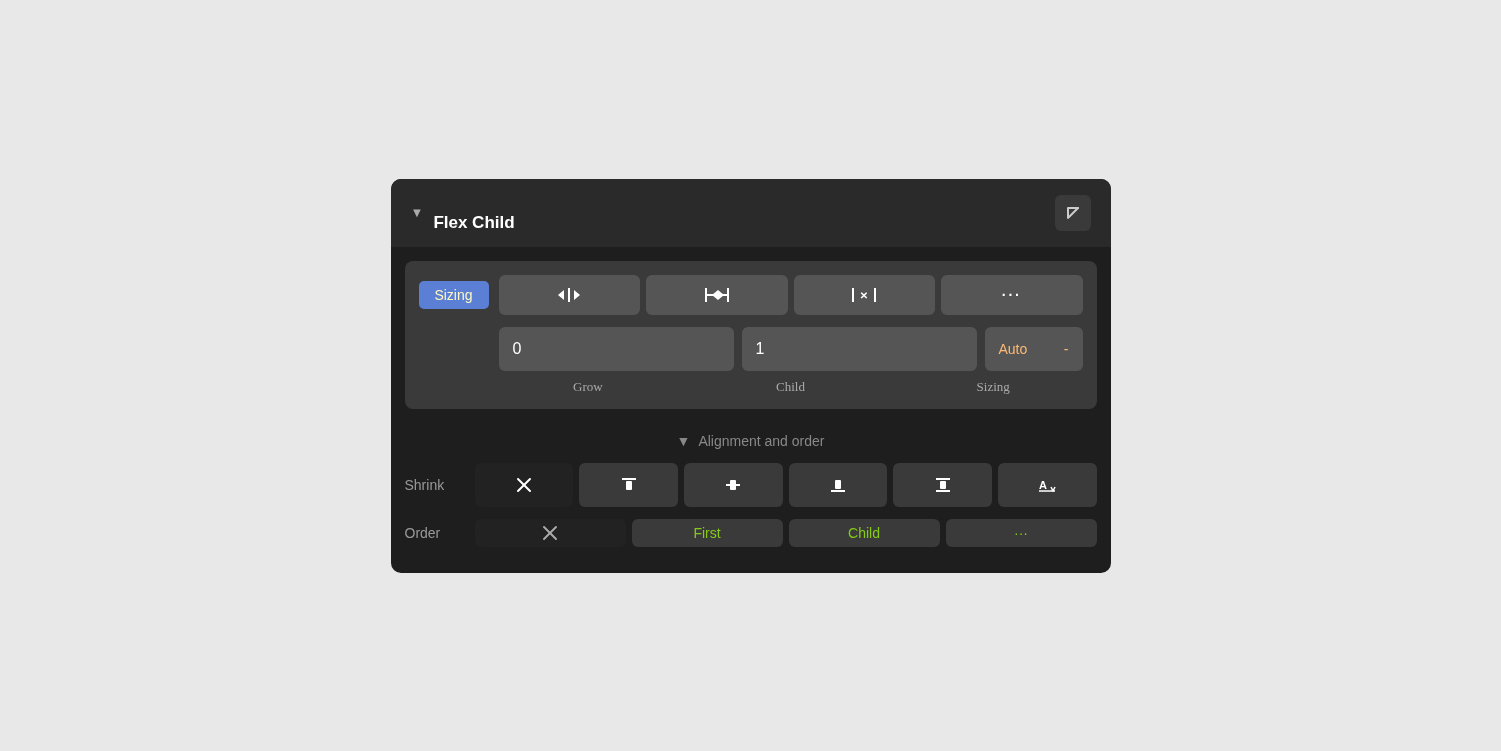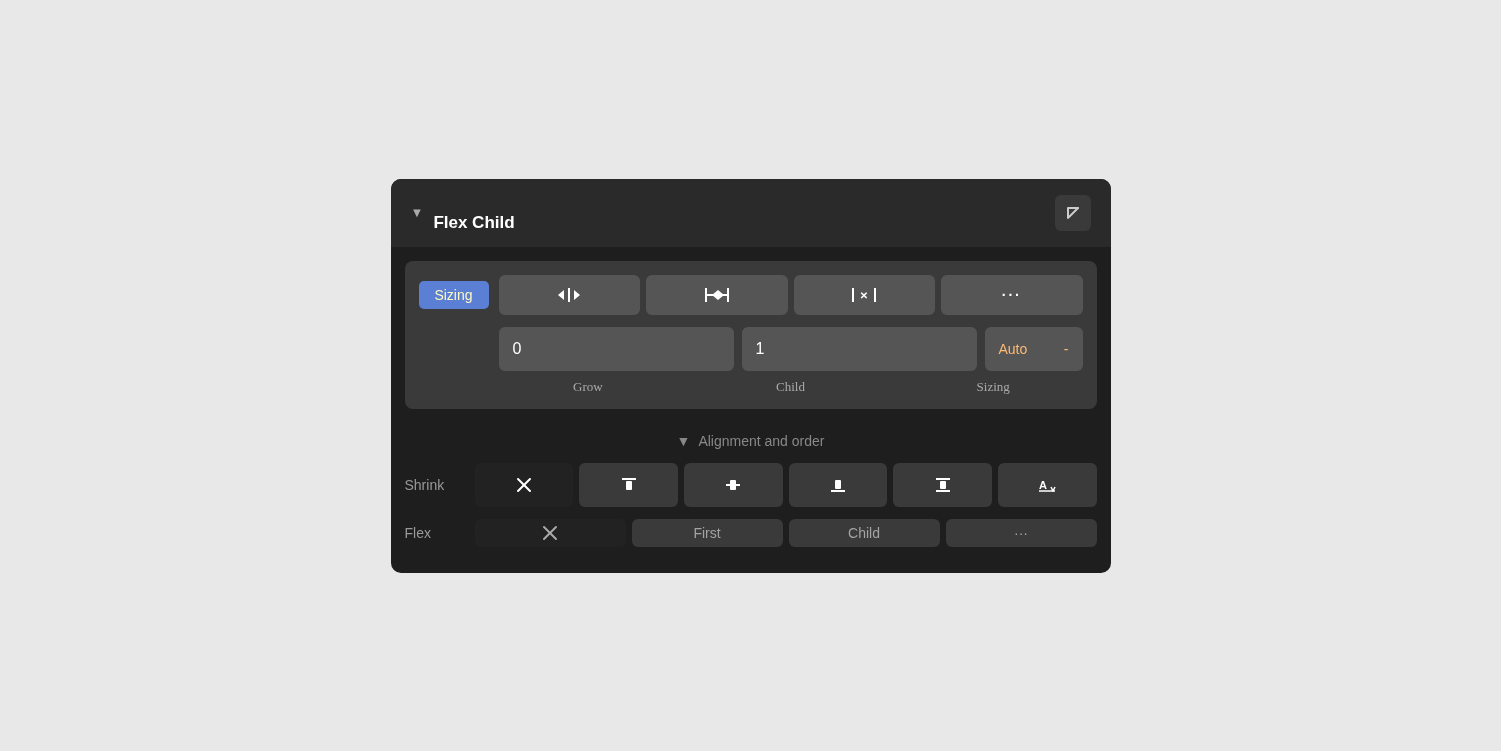--- a/index.html
+++ b/index.html
@@ -223,21 +223,21 @@
     .order-btn {
       background: #3a3a3a;
       border: none;
       border-radius: 6px;
       flex: 1;
       height: 28px;
       display: flex;
       align-items: center;
       justify-content: center;
       cursor: pointer;
-      color: #a3a3a3;
+      color: #84cc16;
       font-size: 14px;
     }
 
     .order-btn.active-dark {
       background: #222;
     }
   </style>
 </head>
 <body>
 
@@ -362,21 +362,21 @@
             <text x="3" y="13" fill="white" font-size="11" font-weight="bold">A</text>
             <line x1="3" y1="15" x2="19" y2="15" stroke="white" stroke-width="1.5"></line>
             <polyline points="15,11 17,15 19,11" stroke="white" stroke-width="1.5" fill="none" stroke-linejoin="round"></polyline>
           </svg>
         </button>
 
       </div>
     </div>
 
     <div class="align-row">
-      <span class="row-label">Flex</span>
+      <span class="row-label">Order</span>
       <div class="btn-group">
 
         <button class="order-btn active-dark">
           <svg width="16" height="16" viewBox="0 0 16 16">
             <line x1="2" y1="2" x2="14" y2="14" stroke="#aaa" stroke-width="2" stroke-linecap="round"></line>
             <line x1="14" y1="2" x2="2" y2="14" stroke="#aaa" stroke-width="2" stroke-linecap="round"></line>
           </svg>
         </button>
 
         <button class="order-btn">

